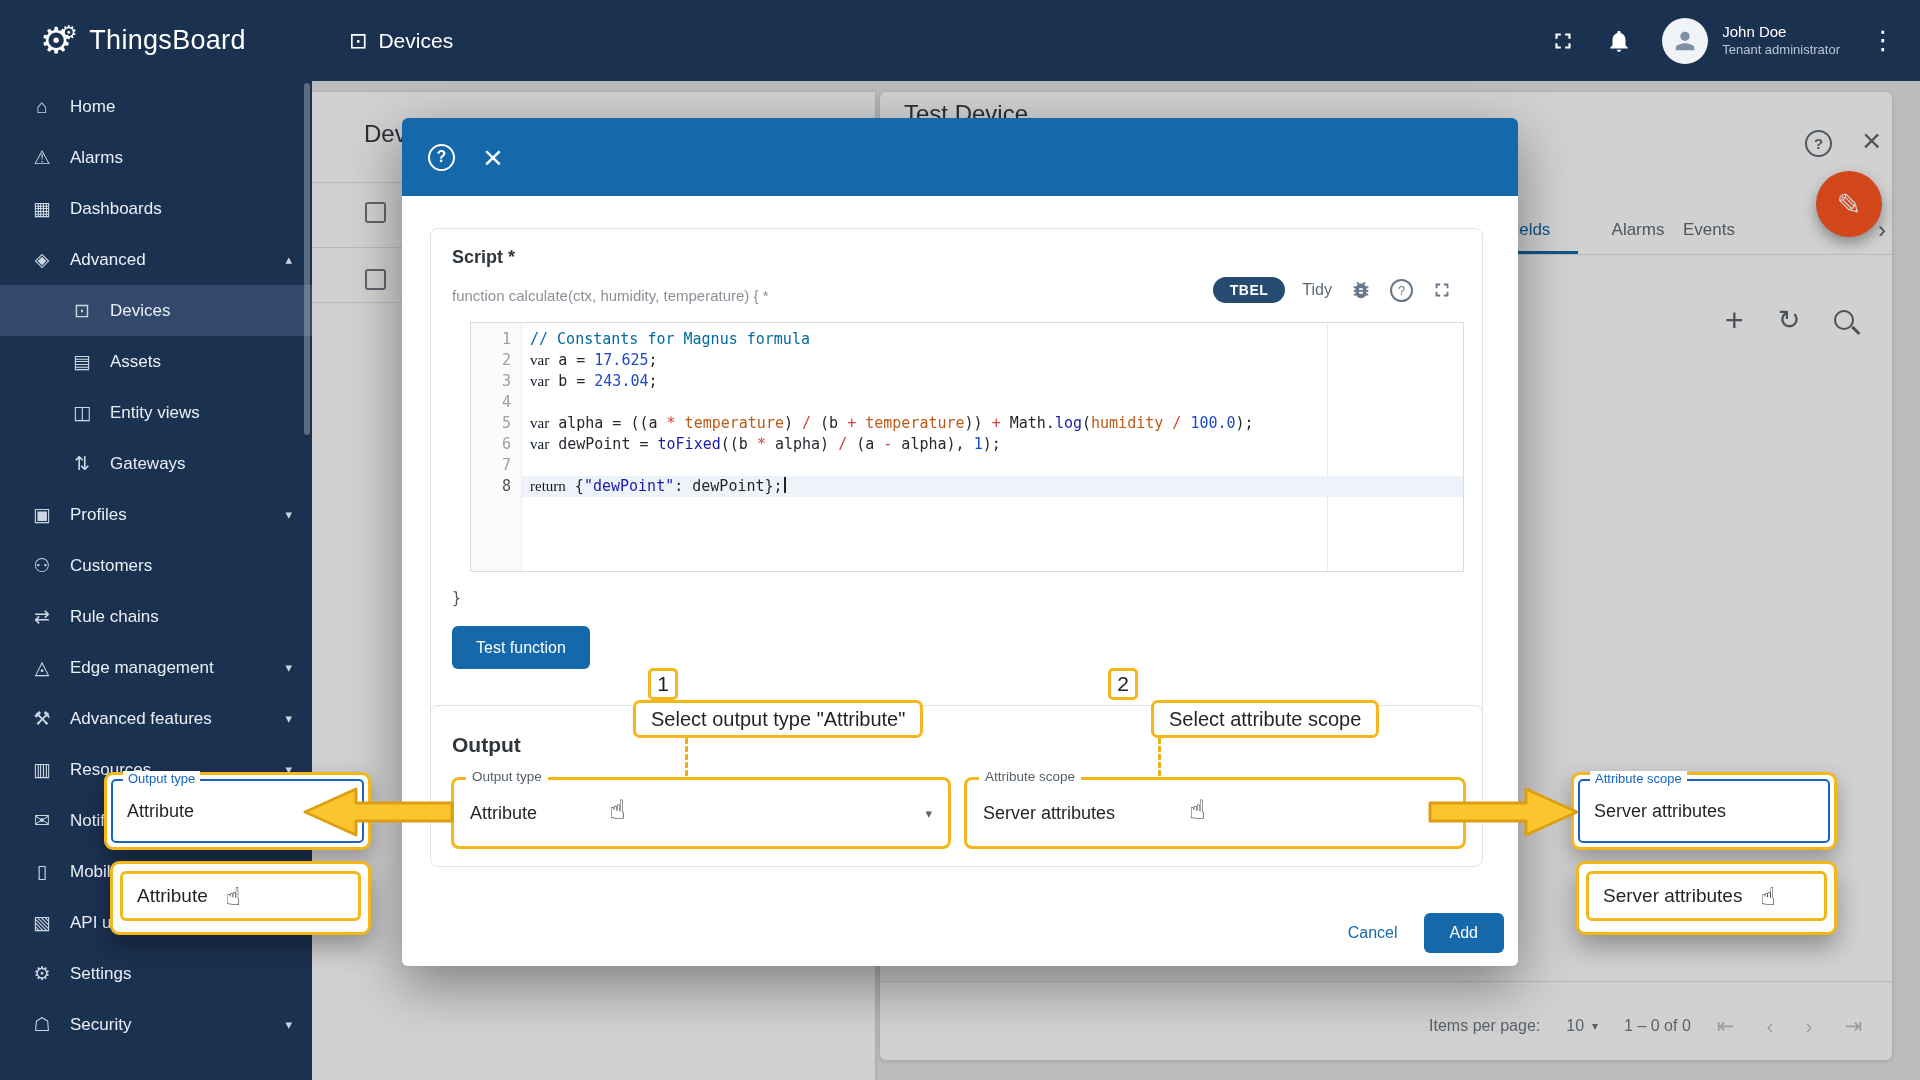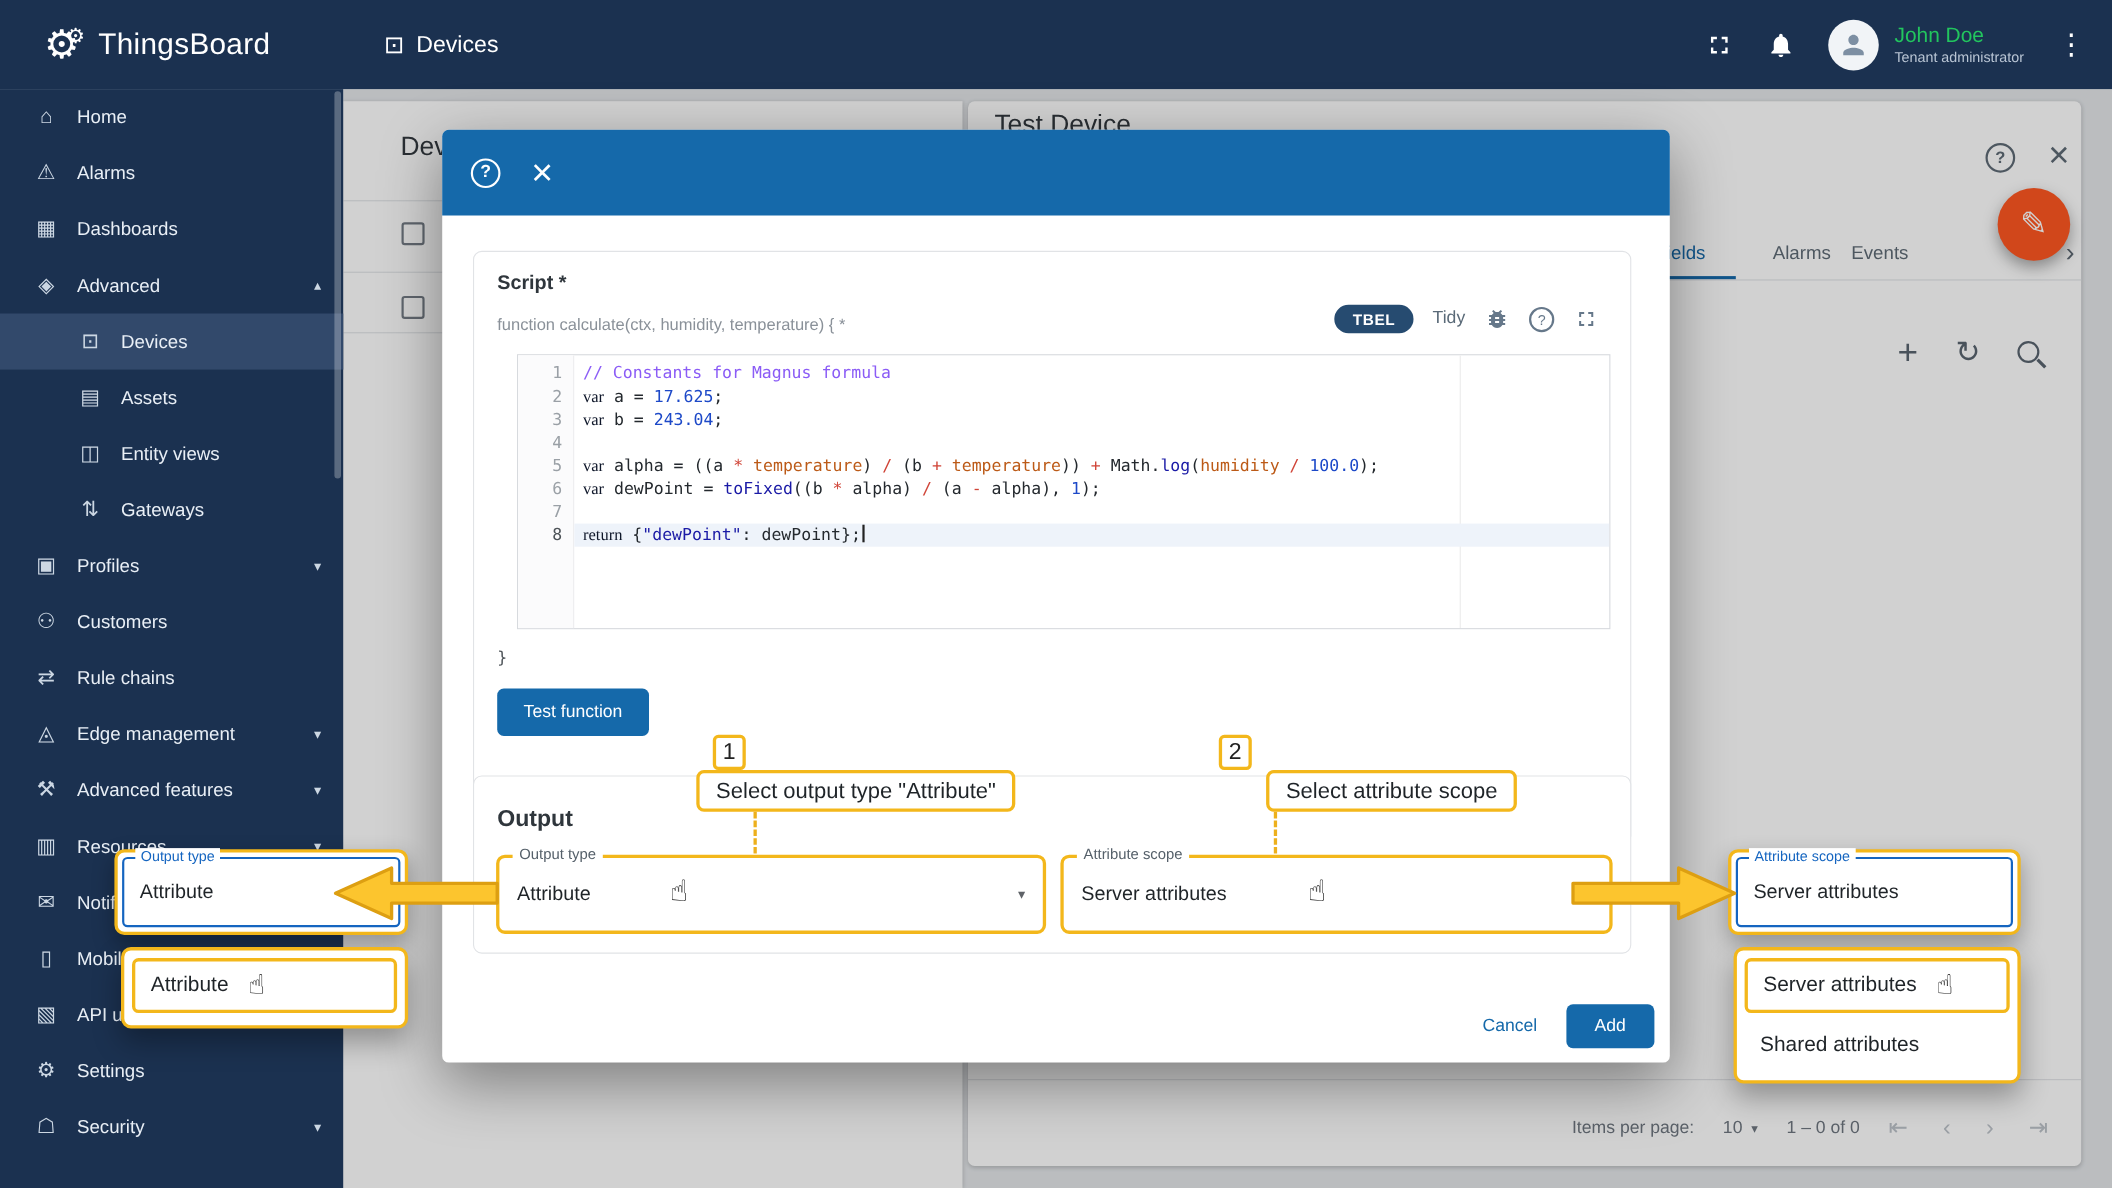--- a/index.html
+++ b/index.html
@@ -14,21 +14,21 @@
   .logo-gears .g1 { font-size:36px; }
   .logo-gears .g2 { font-size:19px; margin-left:-12px; vertical-align:14px; }
   .brand-name { font-size:27px; font-weight:500; letter-spacing:.3px; }
   .topbar-page { position:absolute; left:349px; top:0; height:81px; display:flex; align-items:center; color:#fff; }
   .topbar-page .glyph { font-size:22px; margin-right:11px; }
   .topbar-page .ttl { font-size:21px; font-weight:500; }
   .topbar-right { margin-left:auto; display:flex; align-items:center; gap:30px; padding-right:24px; }
   .tb-icon { width:26px; height:26px; display:flex; align-items:center; justify-content:center; cursor:pointer; }
   .avatar { width:46px; height:46px; border-radius:50%; background:#f1f4f7; display:flex; align-items:center; justify-content:center; }
   .user-meta { line-height:1.25; margin-left:-16px; }
-  .user-name { color:#22c55e; font-size:19px; }
+  .user-name { color:#ffffff; font-size:15px; }
   .user-role { color:#b9c5d4; font-size:13px; }
   .kebab { color:#fff; font-size:26px; cursor:pointer; }
 
   
   .sidebar { position:absolute; left:0; top:81px; width:312px; height:999px; background:#1b3150; z-index:5; }
   .side-item { position:relative; height:51px; display:flex; align-items:center; color:#e9eff6; font-size:17px; padding-left:30px; cursor:pointer; white-space:nowrap; }
   .side-item .glyph { width:24px; margin-right:16px; font-size:19px; text-align:center; color:#ccd7e3; flex:0 0 24px; }
   .side-item.child { padding-left:70px; }
   .side-item.selected { background:#32496b; }
   .side-item .chev { position:absolute; right:20px; font-size:13px; color:#ccd7e3; }
@@ -86,21 +86,21 @@
   .tool-help { width:23px; height:23px; border:2px solid #66788a; border-radius:50%; color:#66788a; font-size:13px; }
 
   .code-editor { position:absolute; left:39px; top:93px; width:994px; height:250px; border:1px solid #d7dade; display:flex; font-family:"DejaVu Sans Mono","Liberation Mono",monospace; font-size:15px; background:#fff; }
   .gutter { width:51px; background:#fbfbfc; border-right:1px solid #ededef; text-align:right; padding:6px 10px 0 0; color:#9aa0a6; flex:0 0 51px; }
   .ln { height:21px; line-height:21px; }
   .ln.active { color:#4d5358; }
   .code-body { position:relative; flex:1; padding-top:6px; overflow:hidden; }
   .ruler { position:absolute; left:805px; top:0; bottom:0; width:1px; background:#ececec; }
   .cl { position:relative; height:21px; line-height:21px; white-space:pre; padding-left:8px; }
   .cl.active { background:#eef3fa; }
-  .tok-cm { color:#8b5cf6; }
+  .tok-cm { color:#0369a1; }
   .tok-kw { color:#0f172a;font-family:Liberation Serif, serif; }
   .tok-num { color:#1d49c8; }
   .tok-pr { color:#bc5a17; }
   .tok-op { color:#d04437; }
   .tok-fn { color:#1a1aa6; }
   .tok-st { color:#1a1aa6; }
   .tok-tx { color:#24292e; }
   .caret { display:inline-block; width:2px; height:16px; background:#222; vertical-align:-2px; margin-left:1px; }
   .brace { position:absolute; left:21px; top:360px; font-family:"DejaVu Sans Mono",monospace; font-size:15px; color:#4d5358; }
   .btn-test { position:absolute; left:21px; top:397px; height:43px; background:#1569aa; color:#fff; border:none; border-radius:6px; font-size:16px; font-weight:500; padding:0 24px; font-family:inherit; cursor:pointer; }
@@ -422,23 +422,20 @@
     <div class="md-field">
       <span class="flabel">Attribute scope</span>
       <span class="fvalue">Server attributes</span>
     </div>
   </div>
   <div class="tpopup-options" id="popup-right-options">
       <div class="opt active">
         <span>Server attributes</span>
         <span class="cursor-glyph">☝</span>
       </div>
-      <div class="opt">
-        <span>Shared attributes</span>
-      </div>
     </div>
 
   <div class="arrow" id="arrow-left">
     <svg width="152" height="52" viewBox="0 0 152 52">
         <polygon points="150,17 54,17 54,3 3,26 54,49 54,35 150,35" fill="#fcc52e" stroke="#dd9f12" stroke-width="3" stroke-linejoin="round"></polygon>
       </svg>
   </div>
   <div class="arrow" id="arrow-right">
     <svg width="153" height="52" viewBox="0 0 153 52">
         <polygon points="3,17 99,17 99,3 150,26 99,49 99,35 3,35" fill="#fcc52e" stroke="#dd9f12" stroke-width="3" stroke-linejoin="round"></polygon>

